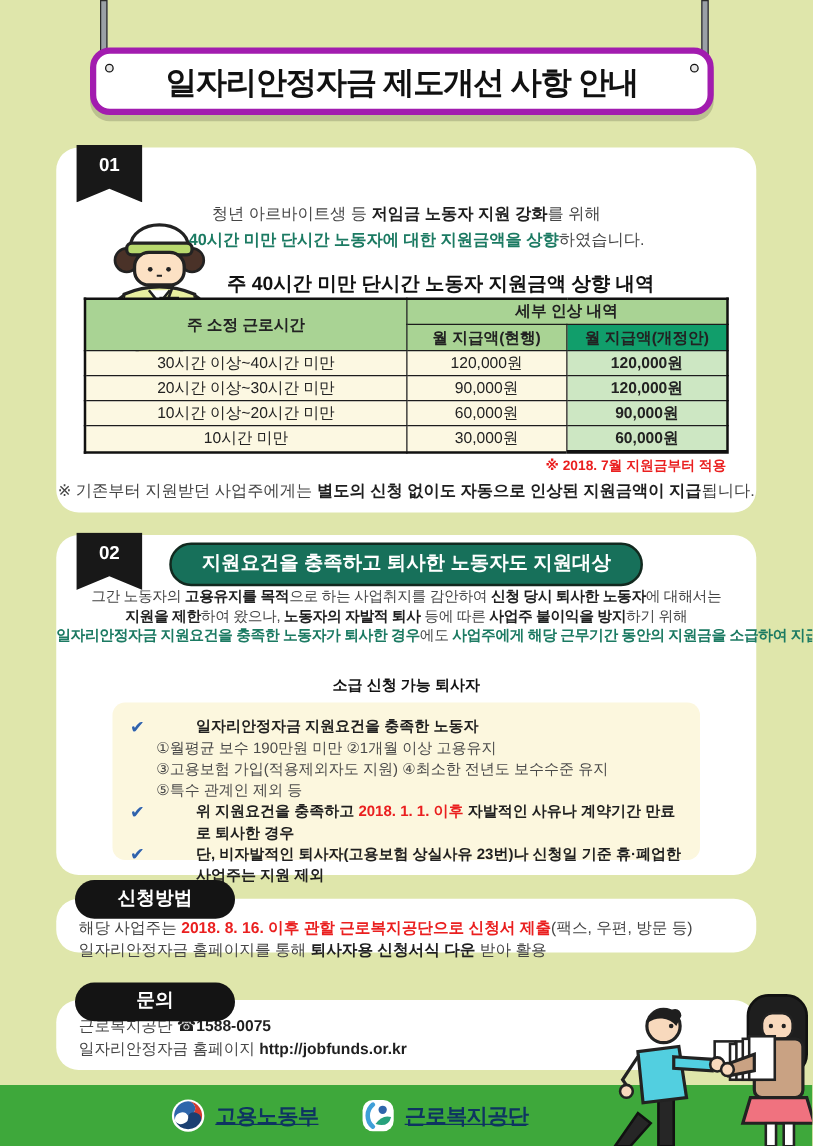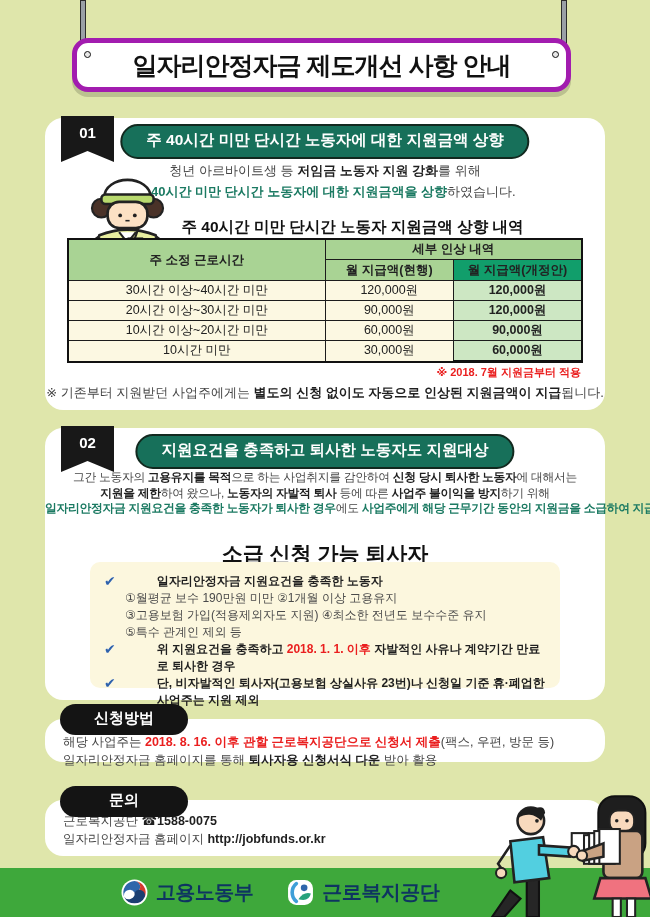--- a/index.html
+++ b/index.html
@@ -49,60 +49,59 @@
   table.support td{border:1.5px solid #1c1c1c;text-align:center;font-size:12.5px;color:#222;height:20px;padding:1px 2px;}
   td.th{background:var(--tbl-green);font-weight:bold;}
   tr.hr1 td{height:18px;} tr.hr2 td{height:21px;}
   td.cream{background:var(--cell-cream);}
   td.rev{background:var(--cell-green);font-weight:bold;border-left:3px solid #111;border-right:3px solid #111;}
   td.th-rev{background:var(--tbl-dark);color:#fff;font-weight:bold;border:3px solid #111;}
   tr:last-child td.rev{border-bottom:3px solid #111;}
   .apply-note{position:absolute;top:247px;right:24px;font-size:11px;font-weight:bold;color:var(--red);}
   .note1{position:absolute;top:266px;left:0;right:0;text-align:center;font-size:13px;color:var(--body);}
 
-  .subtitle{position:absolute;top:112px;left:0;right:0;text-align:center;font-size:21px;font-weight:bold;color:#111;}
+  .subtitle{position:absolute;top:112px;left:0;right:0;text-align:center;font-size:12px;font-weight:bold;color:#111;}
   .ybox{position:absolute;left:45px;top:134px;width:470px;height:126px;background:var(--note-yellow);
         border-radius:10px;padding:11px 14px;font-size:12px;line-height:17px;}
   .chk{display:flex;gap:7px;}
   .chk .mark{color:var(--check-blue);font-weight:900;font-size:14px;line-height:17px;
              text-shadow:0 0 1px #fff;flex:0 0 auto;}
   .chk .txt{color:#1f1f1f;margin-left:34px;}
   .sub{padding-left:21px;color:#4a4a4a;}
 
   .black-pill{position:absolute;left:60px;z-index:3;background:var(--black-pill);color:#fff;border-radius:999px;
               min-width:128px;text-align:center;font-size:15px;font-weight:bold;padding:5px 26px 7px;white-space:nowrap;}
   .pill-apply{top:704px;} .pill-contact{top:786px;}
   .card-apply{top:719px;height:43px;}
   .card-contact{top:800px;height:56px;}
   .card-lines{position:absolute;left:18px;top:14px;font-size:12.5px;line-height:18px;color:var(--body);white-space:nowrap;}
   .card-contact .card-lines{top:12px;}
 
   .footer{position:absolute;left:0;bottom:0;width:650px;height:49px;background:var(--footer-green);
           display:flex;align-items:center;justify-content:center;gap:34px;padding-right:90px;}
   .org{display:flex;align-items:center;gap:8px;}
-  .org-name{font-size:20px;font-weight:bold;color:var(--navy);letter-spacing:-0.5px;}
+  .org-name{font-size:17px;font-weight:bold;color:var(--navy);letter-spacing:-0.5px;text-decoration:underline;}
 
   .people{position:absolute;right:-4px;bottom:0;width:185px;height:133px;z-index:4;}
 </style>
 </head>
 <body>
 
 <div class="poster">
 
   <div class="pole left"></div>
   <div class="pole right"></div>
   <div class="sign">
     <span class="bolt l"></span>
     <span class="bolt r"></span>
     <div class="sign-title">일자리안정자금 제도개선 사항 안내</div>
   </div>
 
   <div class="card card1">
     <div class="badge">01</div>
-    <div class="pill">주 40시간 미만 단시간 노동자에 대한 지원금액 상향</div>
 
     <div class="intro intro1">
       <div><span>청년 아르바이트생 등 </span><span class="b">저임금 노동자 지원 강화</span><span>를 위해</span></div>
       <div><span class="b c-teal">주 40시간 미만 단시간 노동자에 대한 지원금액을 상향</span><span class="c-dark">하였습니다.</span></div>
     </div>
 
     <svg class="worker" viewBox="0 0 110 120">
       <circle cx="30" cy="41" r="9" fill="#4a3228" stroke="#222" stroke-width="2"></circle>
       <circle cx="80" cy="41" r="9" fill="#4a3228" stroke="#222" stroke-width="2"></circle>
       <path d="M33,30 a22,16 0 0 1 44,0 z" fill="#fff" stroke="#222" stroke-width="2.5"></path>

